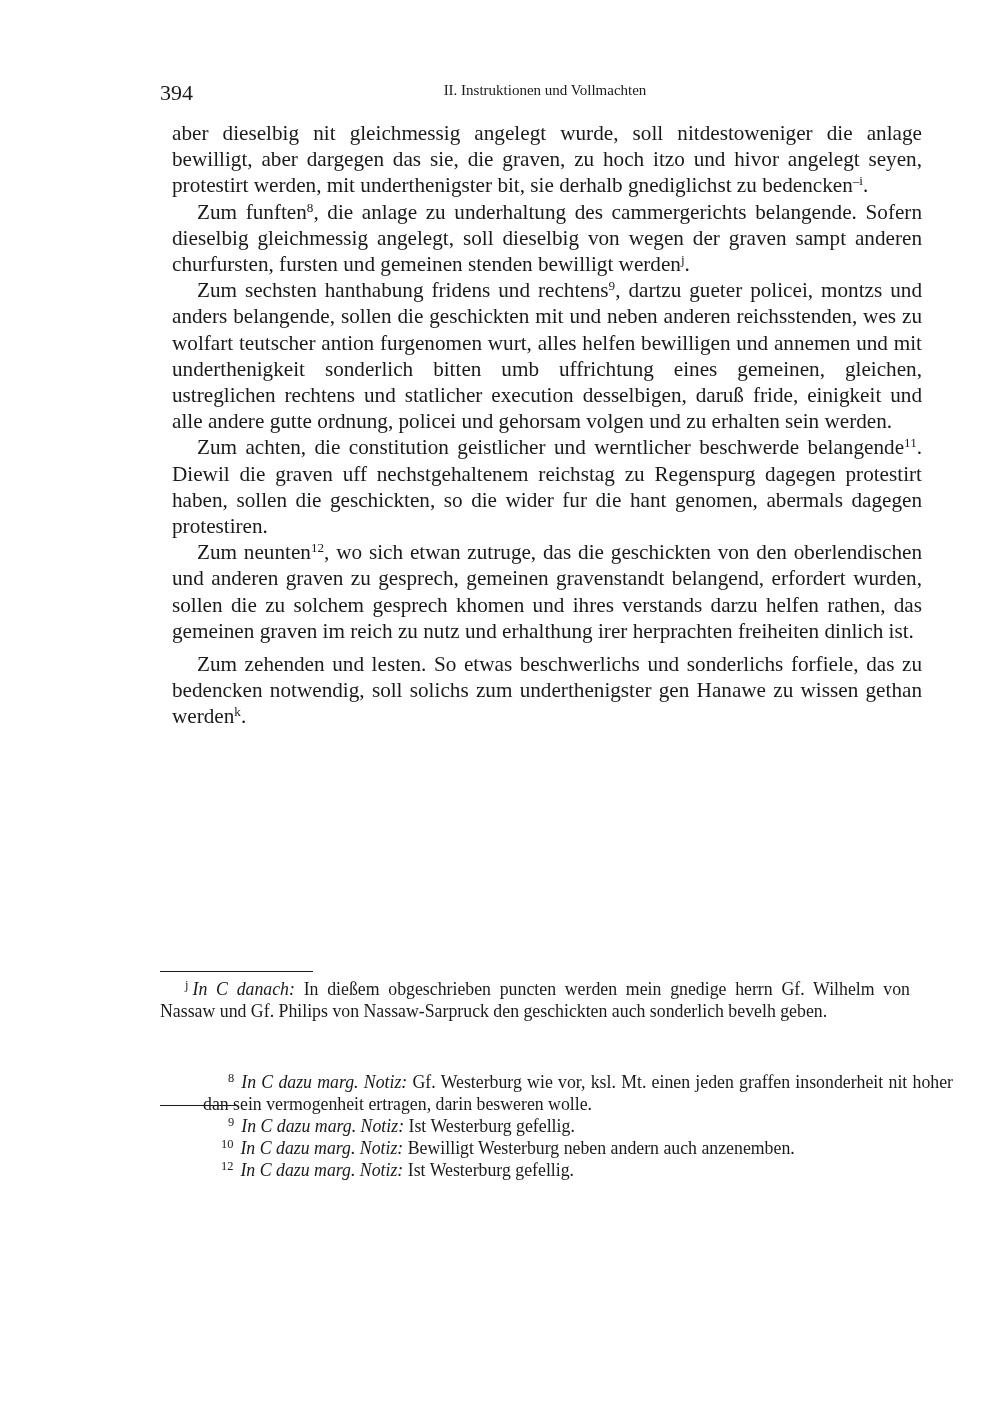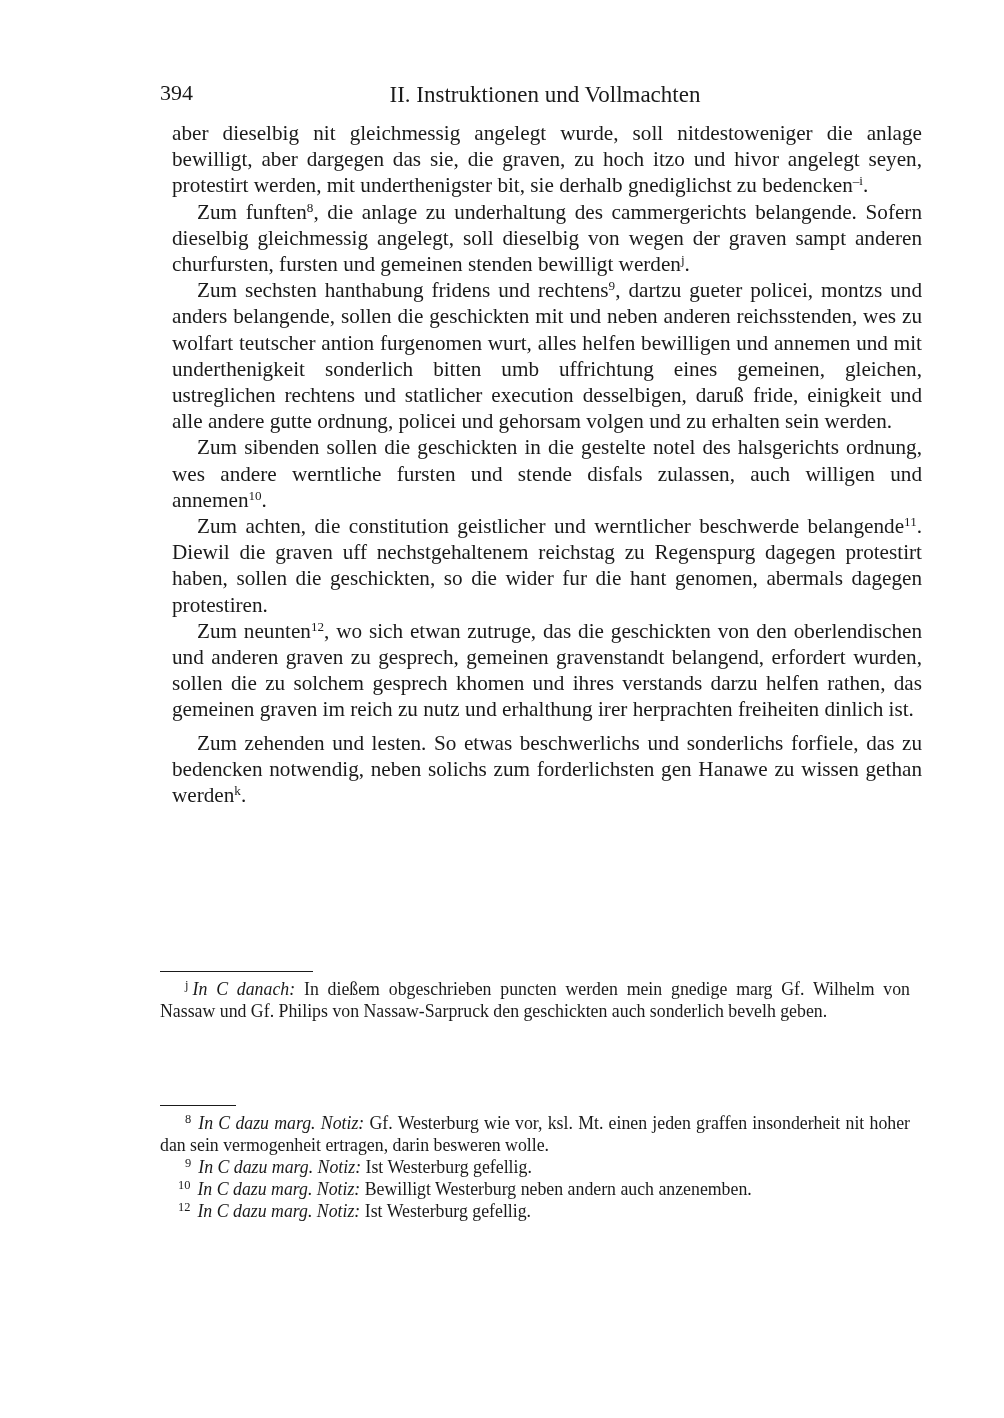--- a/index.html
+++ b/index.html
@@ -34,21 +34,21 @@
       left: 0;
       top: 0;
       font-size: 22px;
     }
     .running-title {
       position: absolute;
       left: 0;
       width: 750px;
       text-align: center;
       top: 2px;
-      font-size: 23px;
+      font-size: 15px;
       padding-left: 20px;
       box-sizing: border-box;
     }
     .body-text {
       position: absolute;
       top: 120px;
       left: 0;
       width: 750px;
       font-size: 21.2px;
       line-height: 26.2px;
@@ -88,21 +88,22 @@
       left: 0;
       width: 750px;
       font-size: 17.8px;
       line-height: 22px;
       text-align: justify;
     }
     .fn-letters {
       top: 978px;
     }
     .fn-numbers {
-      top: 1112px;
+      top: 1071px;
+      margin-left: 43px;
     }
     .fn {
       margin: 0;
       text-indent: 25px;
     }
     .fn .mark {
       font-size: 0.7em;
       vertical-align: 0.5em;
       line-height: 0;
       margin-right: 4px;
@@ -126,33 +127,32 @@
     <span class="running-title">II. Instruktionen und Vollmachten</span>
   </div>
 
   <div class="body-text">
     <p><span>aber dieselbig nit gleichmessig angelegt wurde, soll nitdestoweniger die anlage bewilligt, aber dargegen das sie, die graven, zu hoch itzo und hivor angelegt seyen, protestirt werden, mit underthenigster bit, sie derhalb gnediglichst zu bedencken</span><sup>–i</sup><span>.</span></p>
 
     <p class="indent"><span>Zum funften</span><sup>8</sup><span>, die anlage zu underhaltung des cammergerichts belangende. Sofern dieselbig gleichmessig angelegt, soll dieselbig von wegen der graven sampt anderen churfursten, fursten und gemeinen stenden bewilligt werden</span><sup>j</sup><span>.</span></p>
 
     <p class="indent"><span>Zum sechsten hanthabung fridens und rechtens</span><sup>9</sup><span>, dartzu gueter policei, montzs und anders belangende, sollen die geschickten mit und neben anderen reichsstenden, wes zu wolfart teutscher antion furgenomen wurt, alles helfen bewilligen und annemen und mit underthenigkeit sonderlich bitten umb uff­richtung eines gemeinen, gleichen, ustreglichen rechtens und statlicher execu­tion desselbigen, daruß fride, einigkeit und alle andere gutte ordnung, policei und gehorsam volgen und zu erhalten sein werden.</span></p>
 
-    <p class="indent"><span>Zum sibenden sollen die geschickten in die gestelte notel des halsgerichts ordnung, wes andere werntliche fursten und stende disfals zulassen, auch willigen und annemen</span><sup>10</sup><span>.</span></p>
 
     <p class="indent"><span>Zum achten, die constitution geistlicher und werntlicher beschwerde be­langende</span><sup>11</sup><span>. Diewil die graven uff nechstgehaltenem reichstag zu Regenspurg dagegen protestirt haben, sollen die geschickten, so die wider fur die hant genomen, abermals dagegen protestiren.</span></p>
 
     <p class="indent"><span>Zum neunten</span><sup>12</sup><span>, wo sich etwan zutruge, das die geschickten von den ober­lendischen und anderen graven zu gesprech, gemeinen gravenstandt belangend, erfordert wurden, sollen die zu solchem gesprech khomen und ihres verstands darzu helfen rathen, das gemeinen graven im reich zu nutz und erhalthung irer herprachten freiheiten dinlich ist.</span></p>
 
-    <p class="indent gap"><span>Zum zehenden und lesten. So etwas beschwerlichs und sonderlichs forfiele, das zu bedencken notwendig, neben solichs zum forderlichsten gen Hanawe zu wissen gethan werden</span><sup>k</sup><span>.</span></p>
+    <p class="indent gap"><span>Zum zehenden und lesten. So etwas beschwerlichs und sonderlichs forfiele, das zu bedencken notwendig, soll solichs zum underthenigster gen Hanawe zu wissen gethan werden</span><sup>k</sup><span>.</span></p>
   </div>
 
   <div class="rule rule-letters"></div>
 
   <div class="fn-block fn-letters">
-    <p class="fn"><span class="mark">j</span><em>In C danach:</em><span> In dießem obgeschrieben puncten werden mein gnedige marg Gf. Wilhelm von Nassaw und Gf. Philips von Nassaw-Sarpruck den geschickten auch sonderlich bevelh geben.</span></p>
+    <p class="fn"><span class="mark">j</span><em>In C danach:</em><span> In dießem obgeschrieben puncten werden mein gnedige herrn Gf. Wilhelm von Nassaw und Gf. Philips von Nassaw-Sarpruck den geschickten auch sonderlich bevelh geben.</span></p>
   </div>
 
   <div class="rule rule-numbers"></div>
 
   <div class="fn-block fn-numbers">
     <p class="fn"><span class="mark">8</span><em>In C dazu marg. Notiz:</em><span> Gf. Westerburg wie vor, ksl. Mt. einen jeden graffen insonderheit nit hoher dan sein vermogenheit ertragen, darin besweren wolle.</span></p>
     <p class="fn"><span class="mark">9</span><em>In C dazu marg. Notiz:</em><span> Ist Westerburg gefellig.</span></p>
     <p class="fn two-digit"><span class="mark">10</span><em>In C dazu marg. Notiz:</em><span> Bewilligt Westerburg neben andern auch anzenemben.</span></p>
     <p class="fn two-digit"><span class="mark">12</span><em>In C dazu marg. Notiz:</em><span> Ist Westerburg gefellig.</span></p>
   </div>

